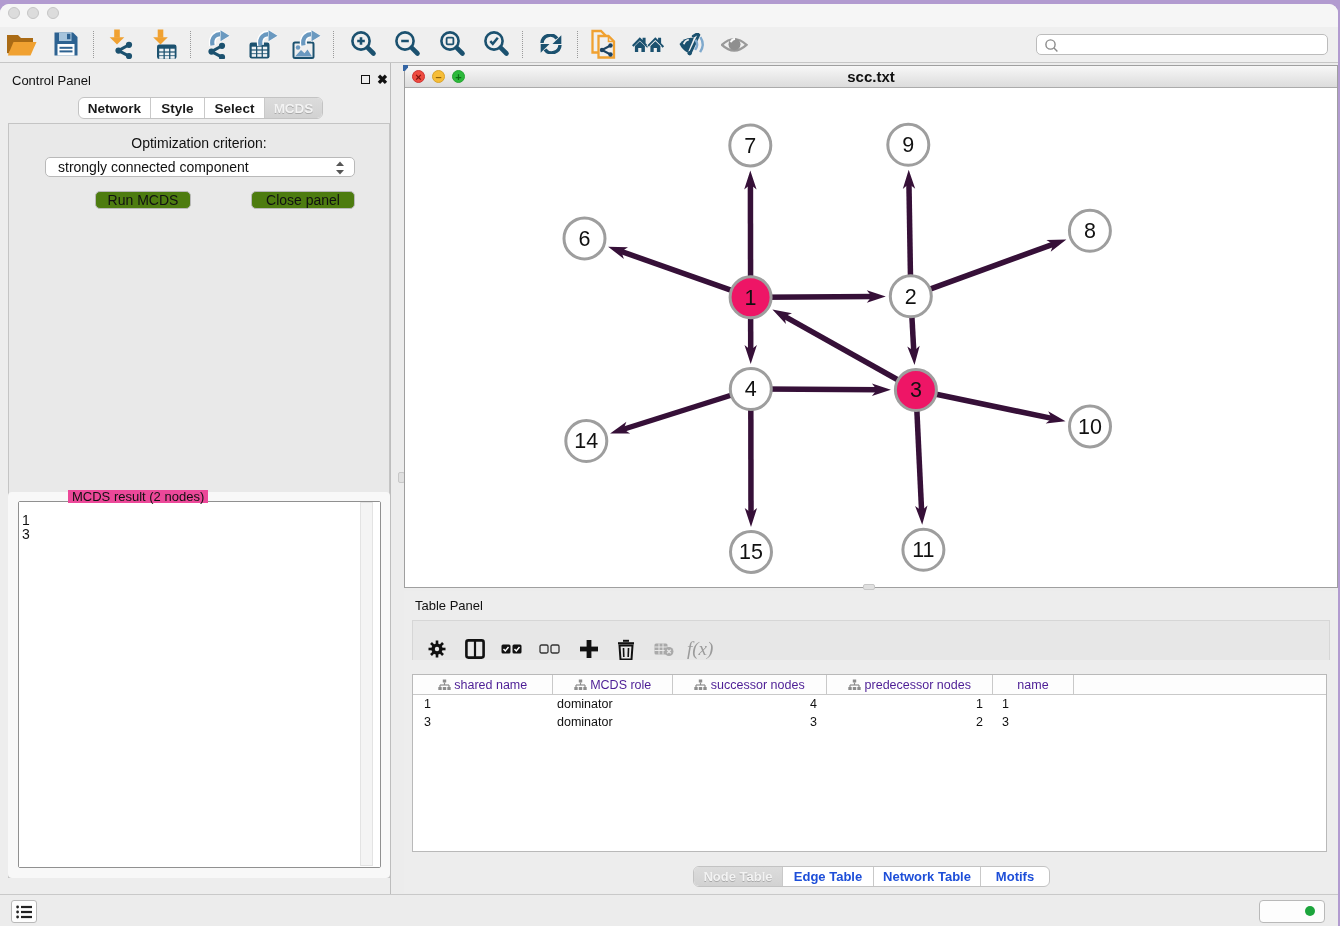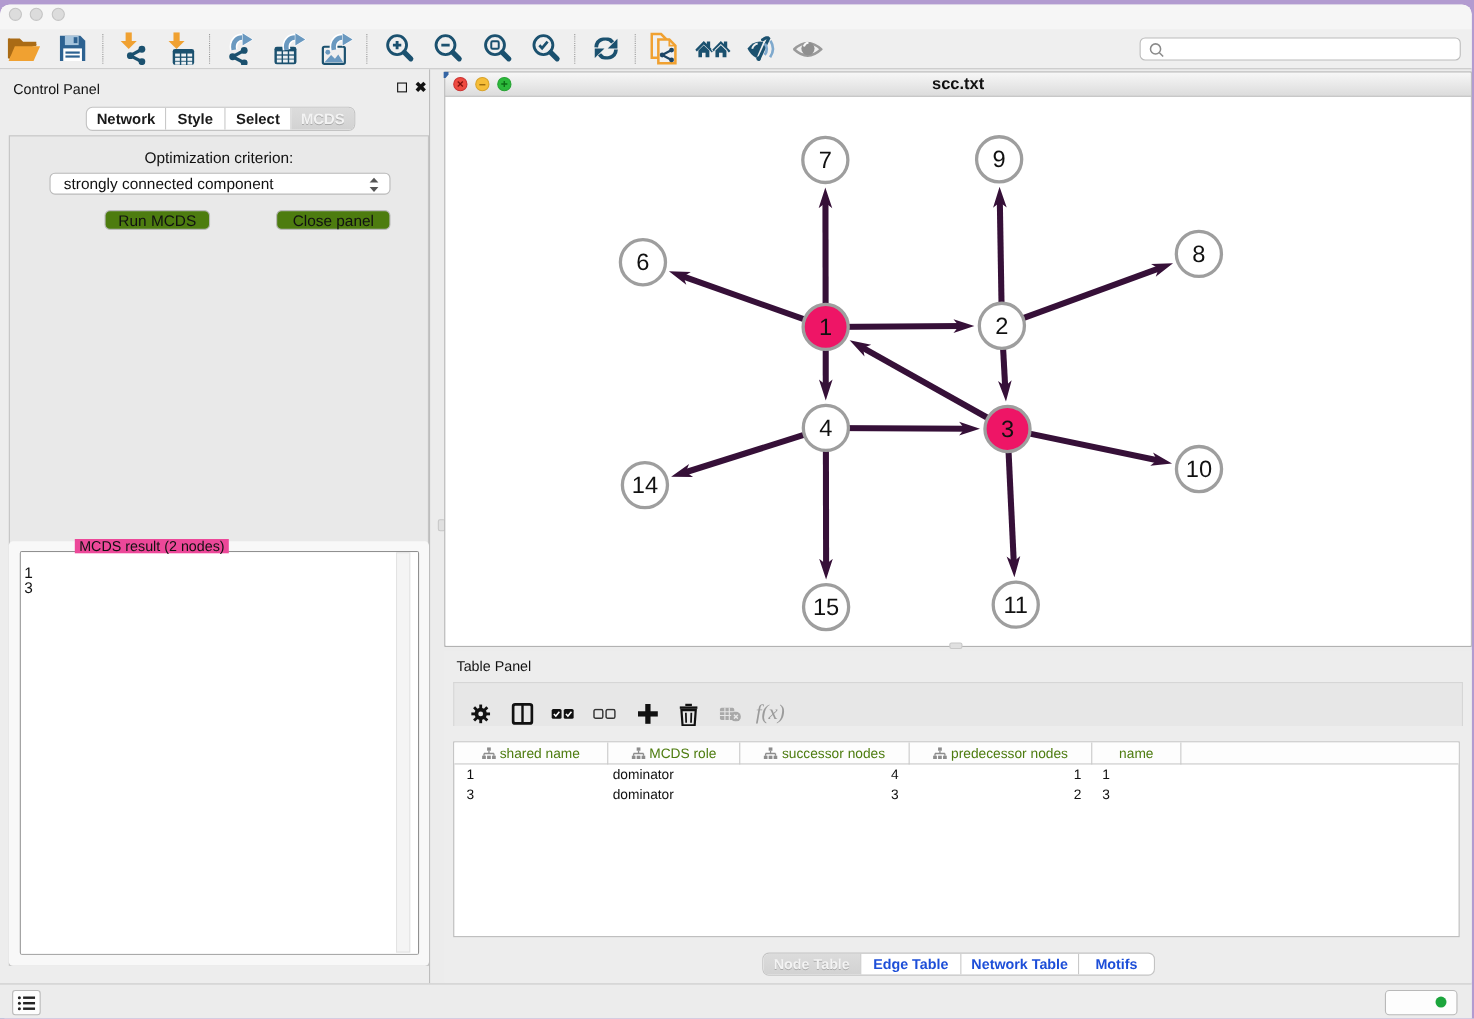--- a/index.html
+++ b/index.html
@@ -40,21 +40,21 @@
 #netcanvas { position:absolute; left:0; top:22px; width:932px; height:499px; background:#fff; overflow:hidden; }
 
 #vsplit-handle { position:absolute; left:398px; top:468px; width:7px; height:11px; background:#e0e0e0; border:1px solid #c8c8c8; border-radius:2px; }
 #hsplit-handle { position:absolute; left:863px; top:580px; width:12px; height:6px; background:#e0e0e0; border:1px solid #c8c8c8; border-radius:2px; }
 
 #tpanel { position:absolute; left:404px; top:587px; width:934px; height:302px; background:#ededed; }
 #tpanel-hdr { position:absolute; left:11px; top:7px; font-size:13px; color:#111; }
 #ttoolbar { position:absolute; left:8px; top:29px; width:918px; height:40px; background:#e7e7e7; border:1px solid #d6d6d6; border-bottom:none; }
 #ttable { position:absolute; left:8px; top:83px; width:915px; height:178px; background:#fff; border:1px solid #b9b9b9; }
 #thead { position:absolute; left:0; top:0; width:100%; height:20px; border-bottom:1px solid #c9c9c9; background:#fdfdfd; }
-#thead .hc { position:absolute; top:0; height:20px; border-right:1px solid #c9c9c9; font-size:12.5px; color:#4d7c0f; text-align:center; line-height:20px; }
+#thead .hc { position:absolute; top:0; height:20px; border-right:1px solid #c9c9c9; font-size:12.5px; color:#4c1d95; text-align:center; line-height:20px; }
 .trow { position:absolute; left:0; width:100%; height:17.5px; font-size:12.5px; color:#111; line-height:17.5px; }
 .trow span { position:absolute; }
 #btabs { position:absolute; left:289px; top:275px; height:21px; display:flex; border:1px solid #c3c3c3; border-radius:6px; overflow:hidden; background:#fff; }
 #btabs div { border-right:1px solid #c9c9c9; font-size:13px; font-weight:600; color:#1d4ed8; text-align:center; line-height:20px; }
 #btabs div:first-child { background:linear-gradient(#dcdcdc,#d2d2d2); color:#f3f3f3; text-shadow:0 1px 0 #aaa; }
 #btabs div:last-child { border-right:none; }
 
 #statusbar { position:absolute; left:0; top:890px; width:100%; height:32px; background:#ececec; border-top:1px solid #c9c9c9; }
 #listbtn { position:absolute; left:11px; top:5px; width:26px; height:23px; background:#fdfdfd; border:1px solid #b9b9b9; border-radius:3px; }
 #membtn { position:absolute; right:13px; top:5px; width:66px; height:23px; background:#fdfdfd; border:1px solid #b9b9b9; border-radius:4px; font-size:12px; color:#111; line-height:21px; text-align:center;padding-left:40px; }

